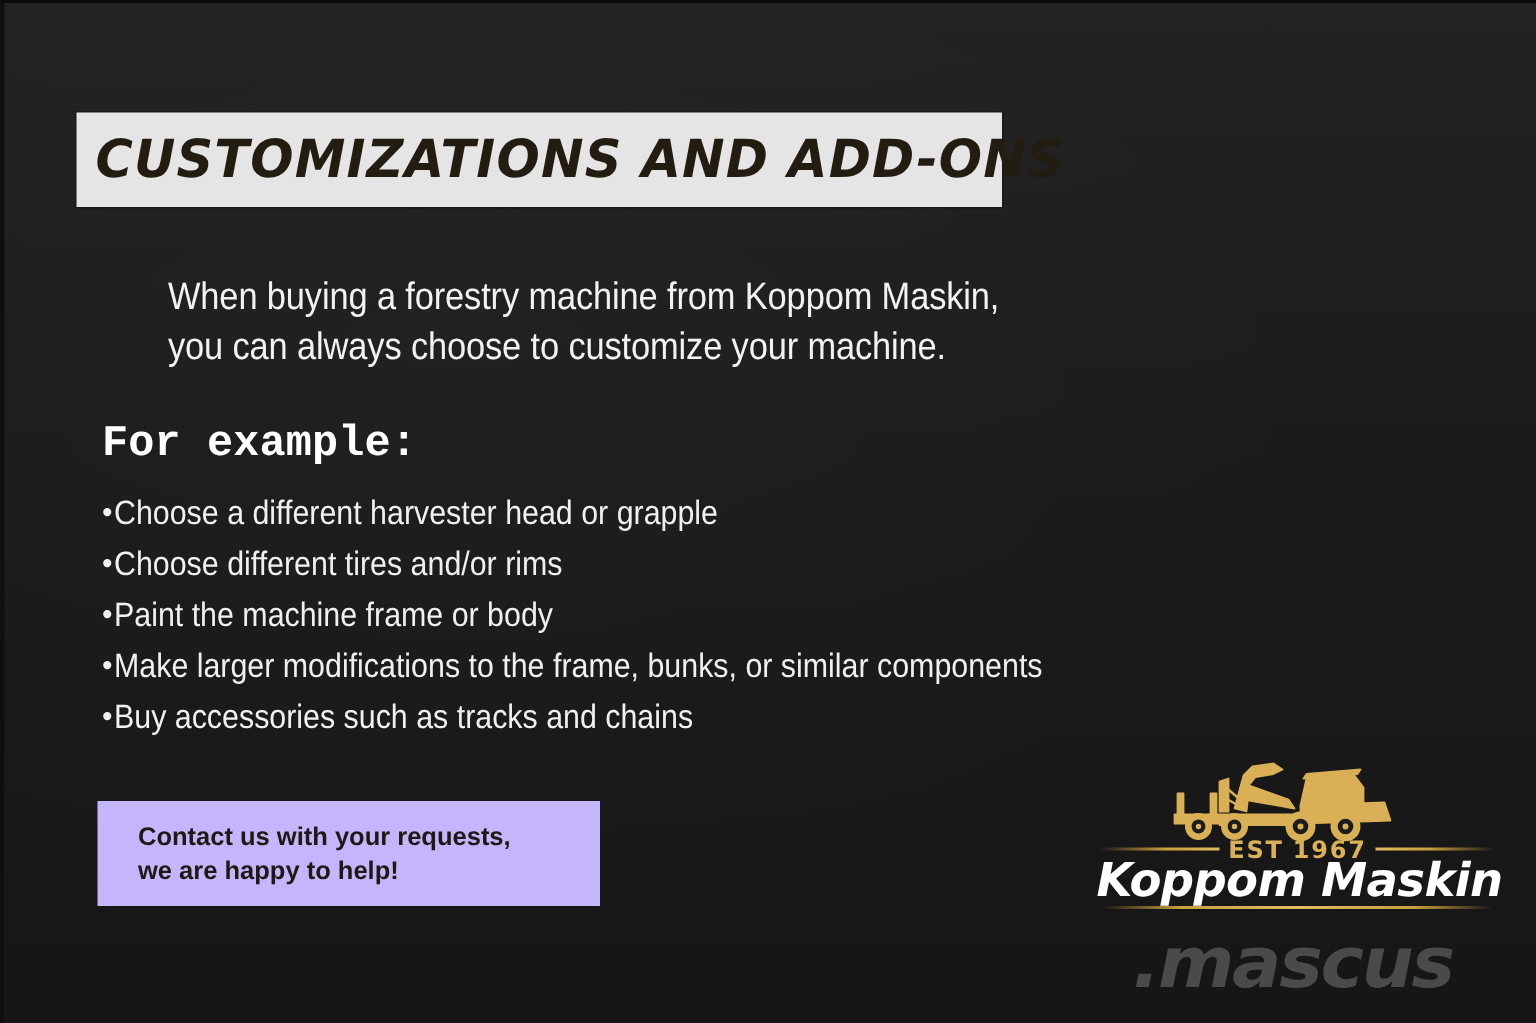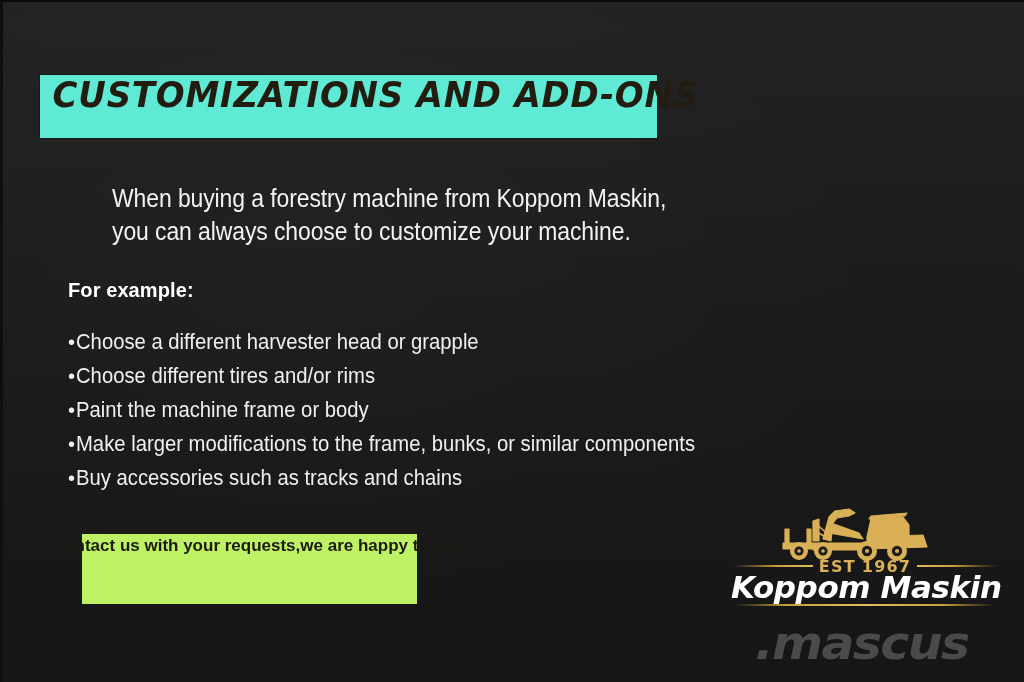--- a/index.html
+++ b/index.html
@@ -26,26 +26,27 @@
     inset: 0;
     background:
       radial-gradient(ellipse at 30% 40%, rgba(255,255,255,0.018) 0%, rgba(0,0,0,0) 60%),
       linear-gradient(180deg, #232323 0%, #1b1b1b 45%, #161616 100%);
     pointer-events: none;
   }
 
   
   .title-banner {
     position: absolute;
-    left: 37px;
+    left: 48px;
     top: 73px;
     width: 617px;
     height: 63px;
-    background: #5eead4;
+    background: #e5e5e5;
     display: flex;
+    align-items: center;
     box-shadow: 0 0 0 1px rgba(0,0,0,0.25);
   }
   .title-banner .title-text {
     font-family: "DejaVu Sans", sans-serif;
     font-weight: bold;
     font-style: italic;
     font-size: 35px;
     letter-spacing: 0.8px;
     color: #231c10;
     padding-left: 13px;
@@ -73,23 +74,23 @@
     transform-origin: left center;
     white-space: nowrap;
   }
 
   
   .for-example {
     position: absolute;
     left: 65px;
     top: 277px;
     color: #ffffff;
-    font-family: Liberation Sans, sans-serif;
-    font-weight: bold;
-    font-size: 20px;
+    font-family: Liberation Mono, monospace;
+    font-weight: bold;
+    font-size: 29px;
     letter-spacing: 0.1px;
   }
 
   
   .bullets {
     position: absolute;
     left: 65px;
     top: 323px;
     list-style: none;
     margin: 0;
@@ -113,27 +114,27 @@
   }
   .bullets .bullet-text {
     transform: scaleX(0.90);
     transform-origin: left center;
     display: inline-block;
   }
 
   
   .cta-box {
     position: absolute;
-    left: 79px;
+    left: 62px;
     top: 532px;
     width: 335px;
     height: 70px;
-    background: #bef264;
+    background: #c4b5fd;
     display: flex;
-    flex-direction: row;
+    flex-direction: column;
     justify-content: center;
     box-sizing: border-box;
     padding-left: 27px;
   }
   .cta-box .cta-line {
     font-family: "Liberation Sans", sans-serif;
     font-weight: bold;
     font-size: 17px;
     line-height: 23px;
     color: #1d1a14;

